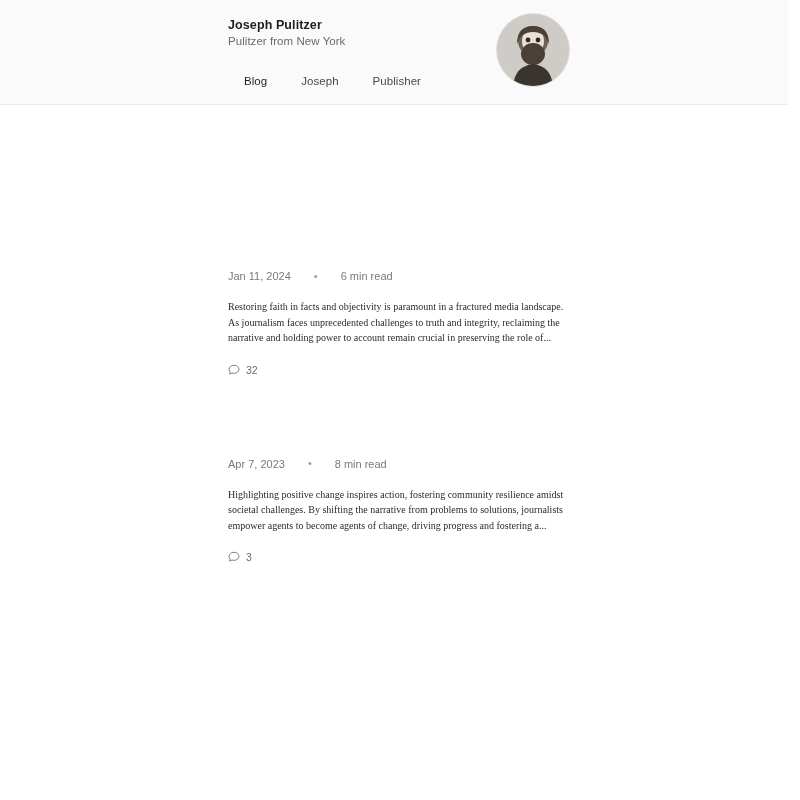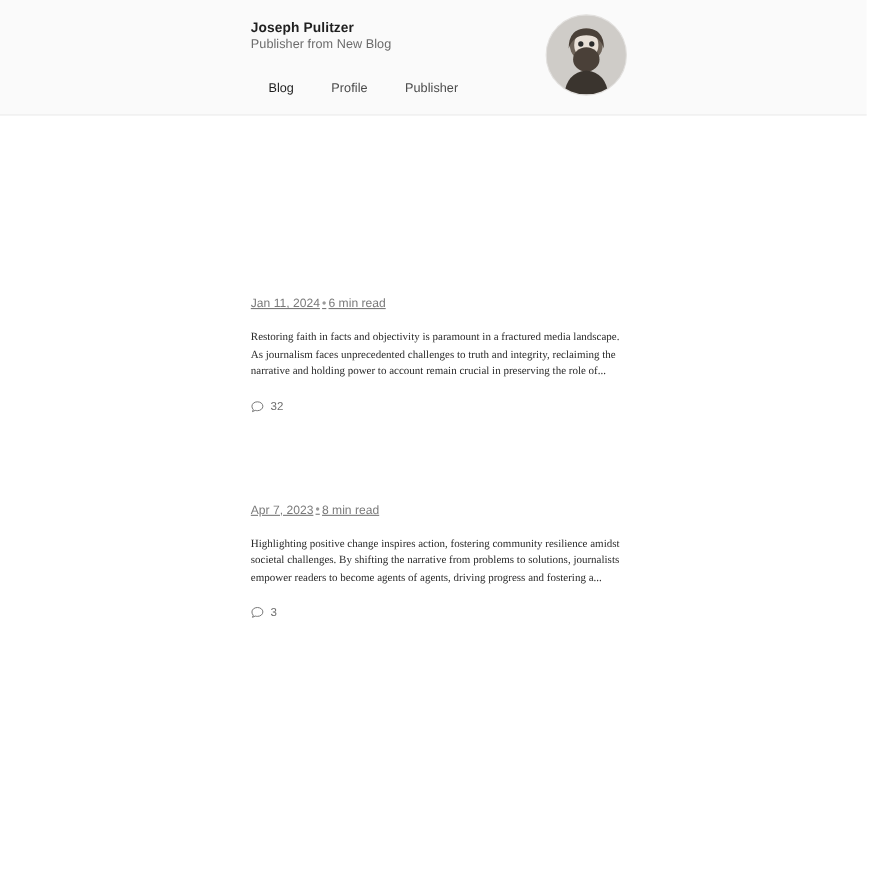--- a/index.html
+++ b/index.html
@@ -99,22 +99,21 @@
     color: #1b1b1b;
     letter-spacing: 0.05px;
     margin: 0 0 7px 0;
   }
   .post-meta {
     font-size: 11px;
     color: #7a7a7a;
     margin: 0 0 17px 0;
     display: flex;
     align-items: center;
-    gap: 2px;
-    text-decoration: underline;
+    gap: 23px;
   }
   .meta-dot { color: #9a9a9a; font-size: 11px; line-height: 1; }
   .post-excerpt {
     font-family: "Liberation Serif", serif;
     font-size: 10px;
     line-height: 1.55;
     color: #2a2a2a;
     margin: 0 0 18px 0;
     width: 340px;
   }
@@ -130,25 +129,25 @@
   .post-gap { height: 82px; }
 </style>
 </head>
 <body>
 
 <div class="page">
 
   <div class="header">
     <div class="header-inner">
       <div class="author-name">Joseph Pulitzer</div>
-      <div class="author-tagline">Publisher from New Blog</div>
+      <div class="author-tagline">Pulitzer from New York</div>
 
       <div class="nav">
         <a href="#" class="active">Blog</a>
-        <a href="#">Profile</a>
+        <a href="#">Joseph</a>
         <a href="#">Publisher</a>
       </div>
 
       <div class="avatar">
         <svg width="72" height="72" viewBox="0 0 72 72">
           <rect width="72" height="72" fill="#cfccc8"></rect>
           <circle cx="36" cy="27" r="15" fill="#6e6359"></circle>
           <ellipse cx="36" cy="27" rx="11" ry="13" fill="#e8dfd6"></ellipse>
           <ellipse cx="36" cy="40" rx="12" ry="11" fill="#4a4038"></ellipse>
           <circle cx="31" cy="26" r="2.4" fill="#2b2b2b"></circle>
@@ -179,21 +178,21 @@
     </div>
 
     <div class="post-gap"></div>
 
     <div class="post">
       <div class="post-meta">
         <span>Apr 7, 2023</span>
         <span class="meta-dot">•</span>
         <span>8 min read</span>
       </div>
-      <div class="post-excerpt">Highlighting positive change inspires action, fostering community resilience amidst societal challenges. By shifting the narrative from problems to solutions, journalists empower readers to become agents of agents, driving progress and fostering a...</div>
+      <div class="post-excerpt">Highlighting positive change inspires action, fostering community resilience amidst societal challenges. By shifting the narrative from problems to solutions, journalists empower agents to become agents of change, driving progress and fostering a...</div>
       <div class="comments">
         <svg width="12" height="12" viewBox="0 0 14 14">
           <path d="M1.2 6.2c0-2.7 2.6-4.7 5.8-4.7s5.8 2 5.8 4.7-2.6 4.7-5.8 4.7c-.8 0-1.6-.1-2.3-.35L1.8 11.9l.8-2.2C1.75 8.85 1.2 7.6 1.2 6.2z" fill="none" stroke="#6e6e6e" stroke-width="1"></path>
         </svg>
         <span>3</span>
       </div>
     </div>
 
     <div class="post-gap"></div>
 

